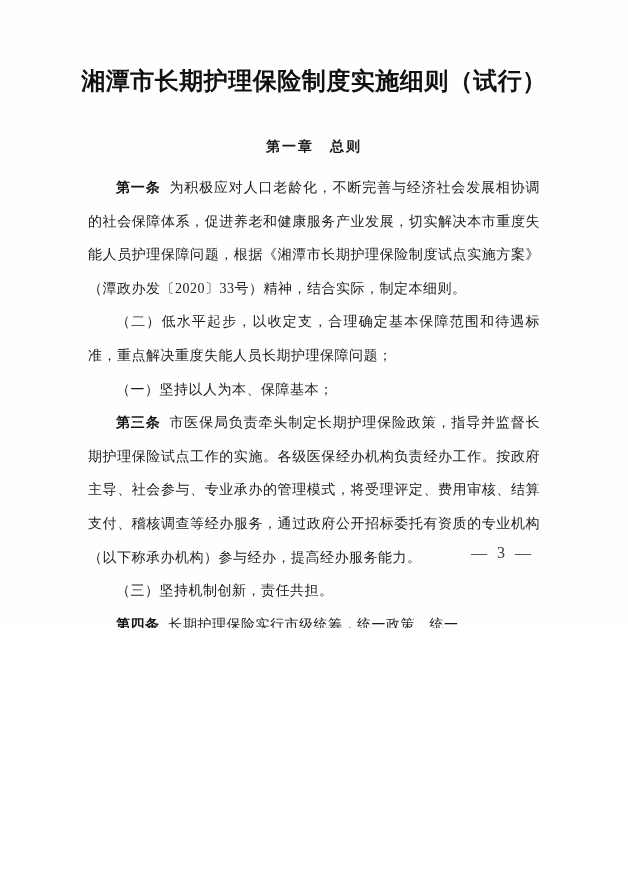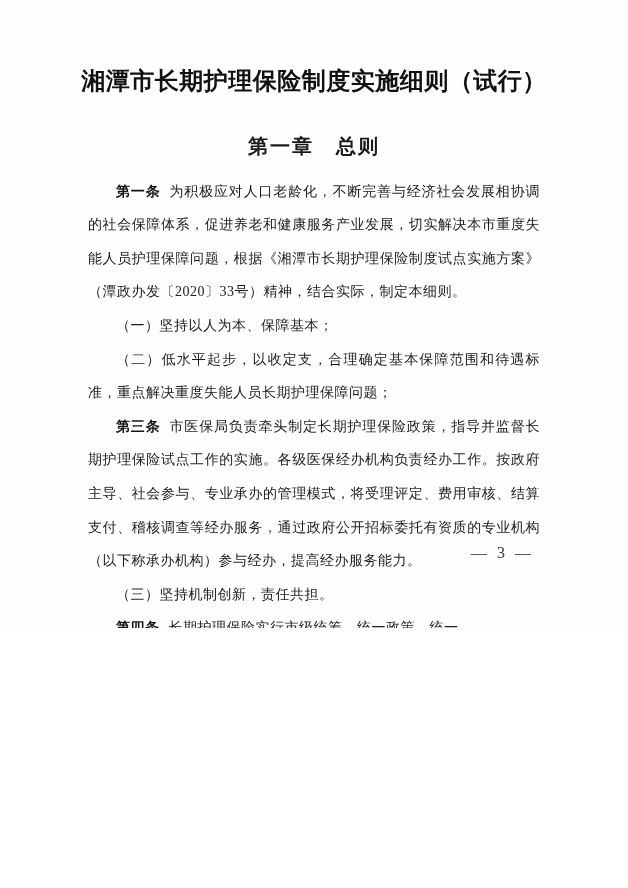--- a/index.html
+++ b/index.html
@@ -24,21 +24,21 @@
     font-size: 24px;
     line-height: 34px;
     font-weight: 700;
     letter-spacing: 0.5px;
     color: #111111;
     font-family: "Liberation Serif", "DejaVu Serif", serif;
   }
   .chapter-heading {
     margin-top: 36px;
     text-align: center;
-    font-size: 20px;
+    font-size: 14px;
     line-height: 24px;
     font-weight: 700;
     letter-spacing: 2px;
     color: #1a1a1a;
     font-family: "Liberation Sans", "DejaVu Sans", sans-serif;
   }
   .doc-body {
     margin: 13px 88px 0 88px;
   }
   .doc-body p {
@@ -76,23 +76,23 @@
 
   <h1 class="doc-title">湘潭市长期护理保险制度实施细则（试行）</h1>
 
   <h2 class="chapter-heading">第一章　总则</h2>
 
   <div class="doc-body">
 
     <p><span class="para-label">第一条</span><span>为积极应对人口老龄化，不断完善与经济社会发展相协调的社会保障体系，促进养老和健康服务产业发展，切实解决本市重度失能人员护理保障问题，根据《湘潭市长期护理保险制度试点实施方案》（潭政办发〔2020〕33号）精神，结合实际，制定本细则。</span></p>
 
 
+    <p><span class="para-label"></span><span>（二）低水平起步，以收定支，合理确定基本保障范围和待遇标准，重点解决重度失能人员长期护理保障问题；</span></p>
+
     <p><span class="para-label"></span><span>（一）坚持以人为本、保障基本；</span></p>
-
-    <p><span class="para-label"></span><span>（二）低水平起步，以收定支，合理确定基本保障范围和待遇标准，重点解决重度失能人员长期护理保障问题；</span></p>
 
     <p><span class="para-label">第三条</span><span>市医保局负责牵头制定长期护理保险政策，指导并监督长期护理保险试点工作的实施。各级医保经办机构负责经办工作。按政府主导、社会参与、专业承办的管理模式，将受理评定、费用审核、结算支付、稽核调查等经办服务，通过政府公开招标委托有资质的专业机构（以下称承办机构）参与经办，提高经办服务能力。</span></p>
 
     <p><span class="para-label"></span><span>（三）坚持机制创新，责任共担。</span></p>
 
     <p><span class="para-label">第四条</span><span>长期护理保险实行市级统筹，统一政策、统一</span></p>
 
   </div>
 
   <div class="page-number">— 3 —</div>

